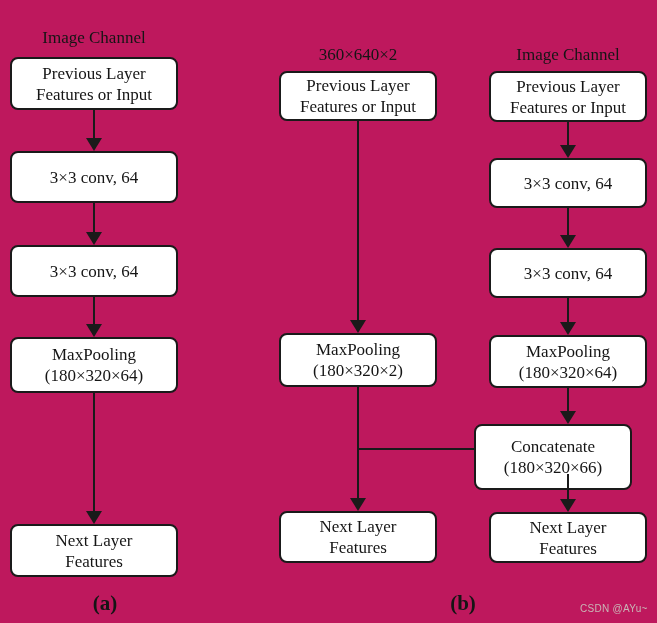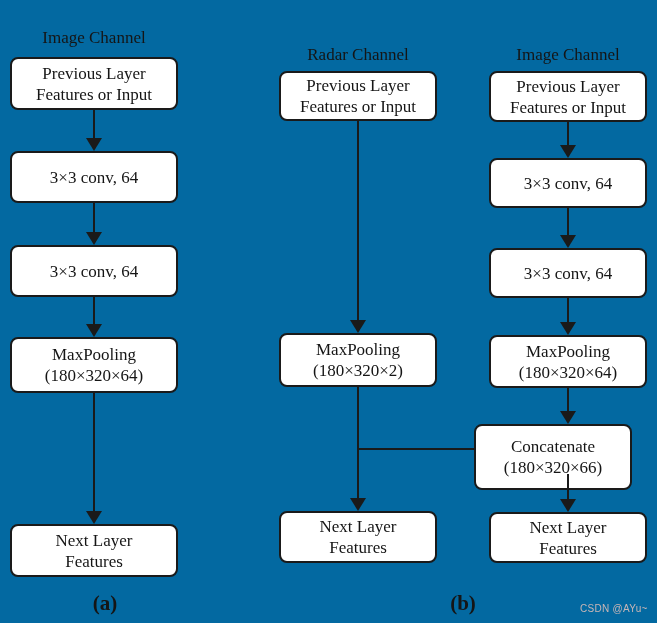--- a/index.html
+++ b/index.html
@@ -1,20 +1,20 @@
 <!DOCTYPE html>
 <html><head>
 <meta charset="utf-8">
 <style>
   html, body { margin: 0; padding: 0; background: #ffffff; }
   #canvas {
     position: relative;
     width: 657px;
     height: 623px;
-    background: #0369a1;
+    background: #be185d;
     font-family: "Liberation Serif", serif;
     color: #151515;
     overflow: hidden;
   }
   .coltitle {
     position: absolute;
     text-align: center;
     font-size: 17px;
     line-height: 21px;
     white-space: pre-line;
@@ -93,21 +93,20 @@
 
   <div class="vline" style="left:92.75px; top:393px; height:119px;"></div>
   <div class="head-down" style="left:86px; top:511px;"></div>
 
   <div class="node" style="left:10px; top:524px; width:168px; height:53px;">Next Layer
 Features</div>
 
   <div class="panel-label" style="left:25px; top:591px; width:160px;">(a)</div>
 
   <div class="coltitle" style="left:279px; top:23px; width:158px;">
-    <div>Radar Channel</div>
     <div>360×640×2</div>
   </div>
 
   <div class="node" style="left:279px; top:71px; width:158px; height:50px;">Previous Layer
 Features or Input</div>
 
   <div class="vline" style="left:356.75px; top:121px; height:200px;"></div>
   <div class="head-down" style="left:350px; top:320px;"></div>
 
   <div class="node" style="left:279px; top:333px; width:158px; height:54px;">MaxPooling

